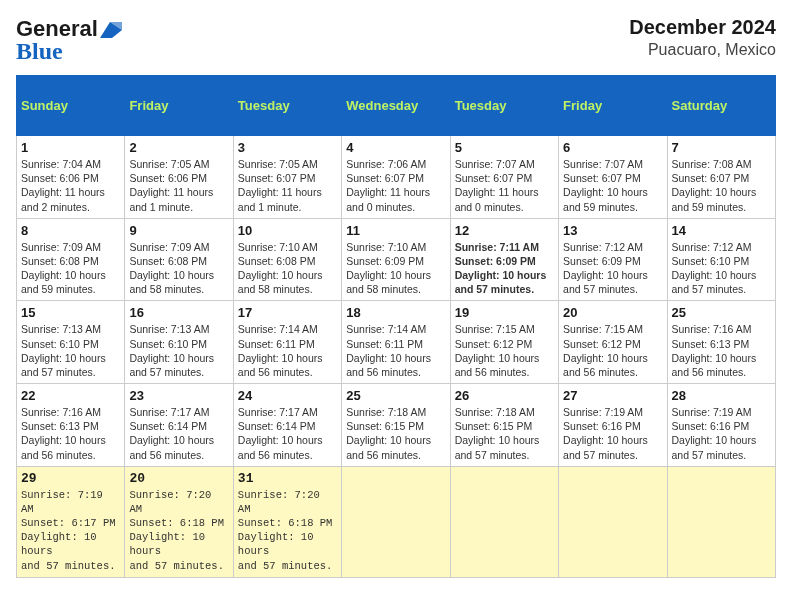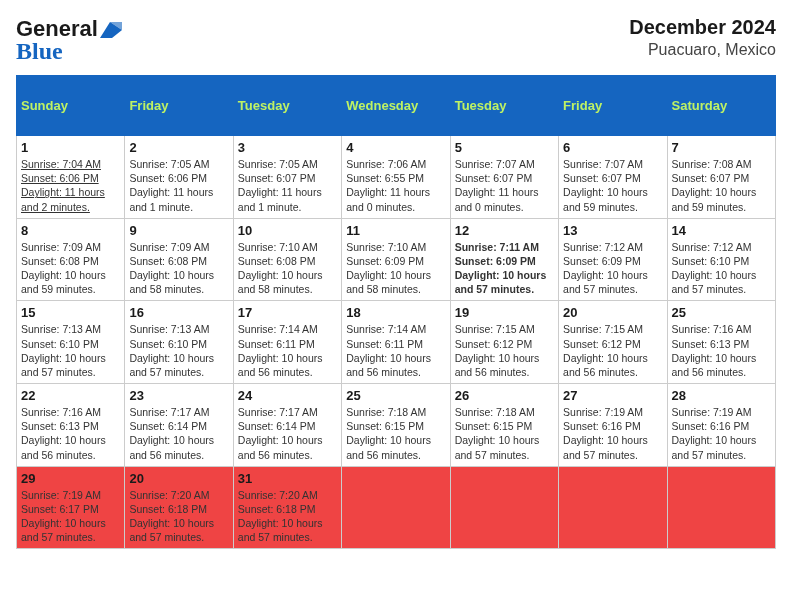--- a/index.html
+++ b/index.html
@@ -50,21 +50,22 @@
     }
     .calendar td {
       border: 1px solid #ccc;
       vertical-align: top;
       padding: 4px;
       width: calc(100% / 7);
       min-height: 80px;
       background: #fff;
     }
     .calendar tr:last-child td {
-      background: #ef4444;
+      background: #fef9c3;
+      font-family: Liberation Mono, monospace;
     }
     .day-num {
       font-size: 13px;
       font-weight: bold;
       display: block;
       margin-bottom: 2px;
       color: #1a1a1a;
     }
     .day-info {
       color: #333;
@@ -104,21 +105,21 @@
         <th>Wednesday</th>
         <th>Tuesday</th>
         <th>Friday</th>
         <th>Saturday</th>
       </tr>
   </thead>
   <tbody id="calendar-body">
   <tr>
         <td>
           <span class="day-num">1</span>
-          <div class="day-info" style="white-space: pre-line; text-decoration: underline;">Sunrise: 7:04 AM
+          <div class="day-info" style="white-space: pre-line;">Sunrise: 7:04 AM
 Sunset: 6:06 PM
 Daylight: 11 hours
 and 2 minutes.</div>
         </td>
         <td>
           <span class="day-num">2</span>
           <div class="day-info" style="white-space: pre-line;">Sunrise: 7:05 AM
 Sunset: 6:06 PM
 Daylight: 11 hours
 and 1 minute.</div>
@@ -126,21 +127,21 @@
         <td>
           <span class="day-num">3</span>
           <div class="day-info" style="white-space: pre-line;">Sunrise: 7:05 AM
 Sunset: 6:07 PM
 Daylight: 11 hours
 and 1 minute.</div>
         </td>
         <td>
           <span class="day-num">4</span>
           <div class="day-info" style="white-space: pre-line;">Sunrise: 7:06 AM
-Sunset: 6:55 PM
+Sunset: 6:07 PM
 Daylight: 11 hours
 and 0 minutes.</div>
         </td>
         <td>
           <span class="day-num">5</span>
           <div class="day-info" style="white-space: pre-line;">Sunrise: 7:07 AM
 Sunset: 6:07 PM
 Daylight: 11 hours
 and 0 minutes.</div>
         </td>

